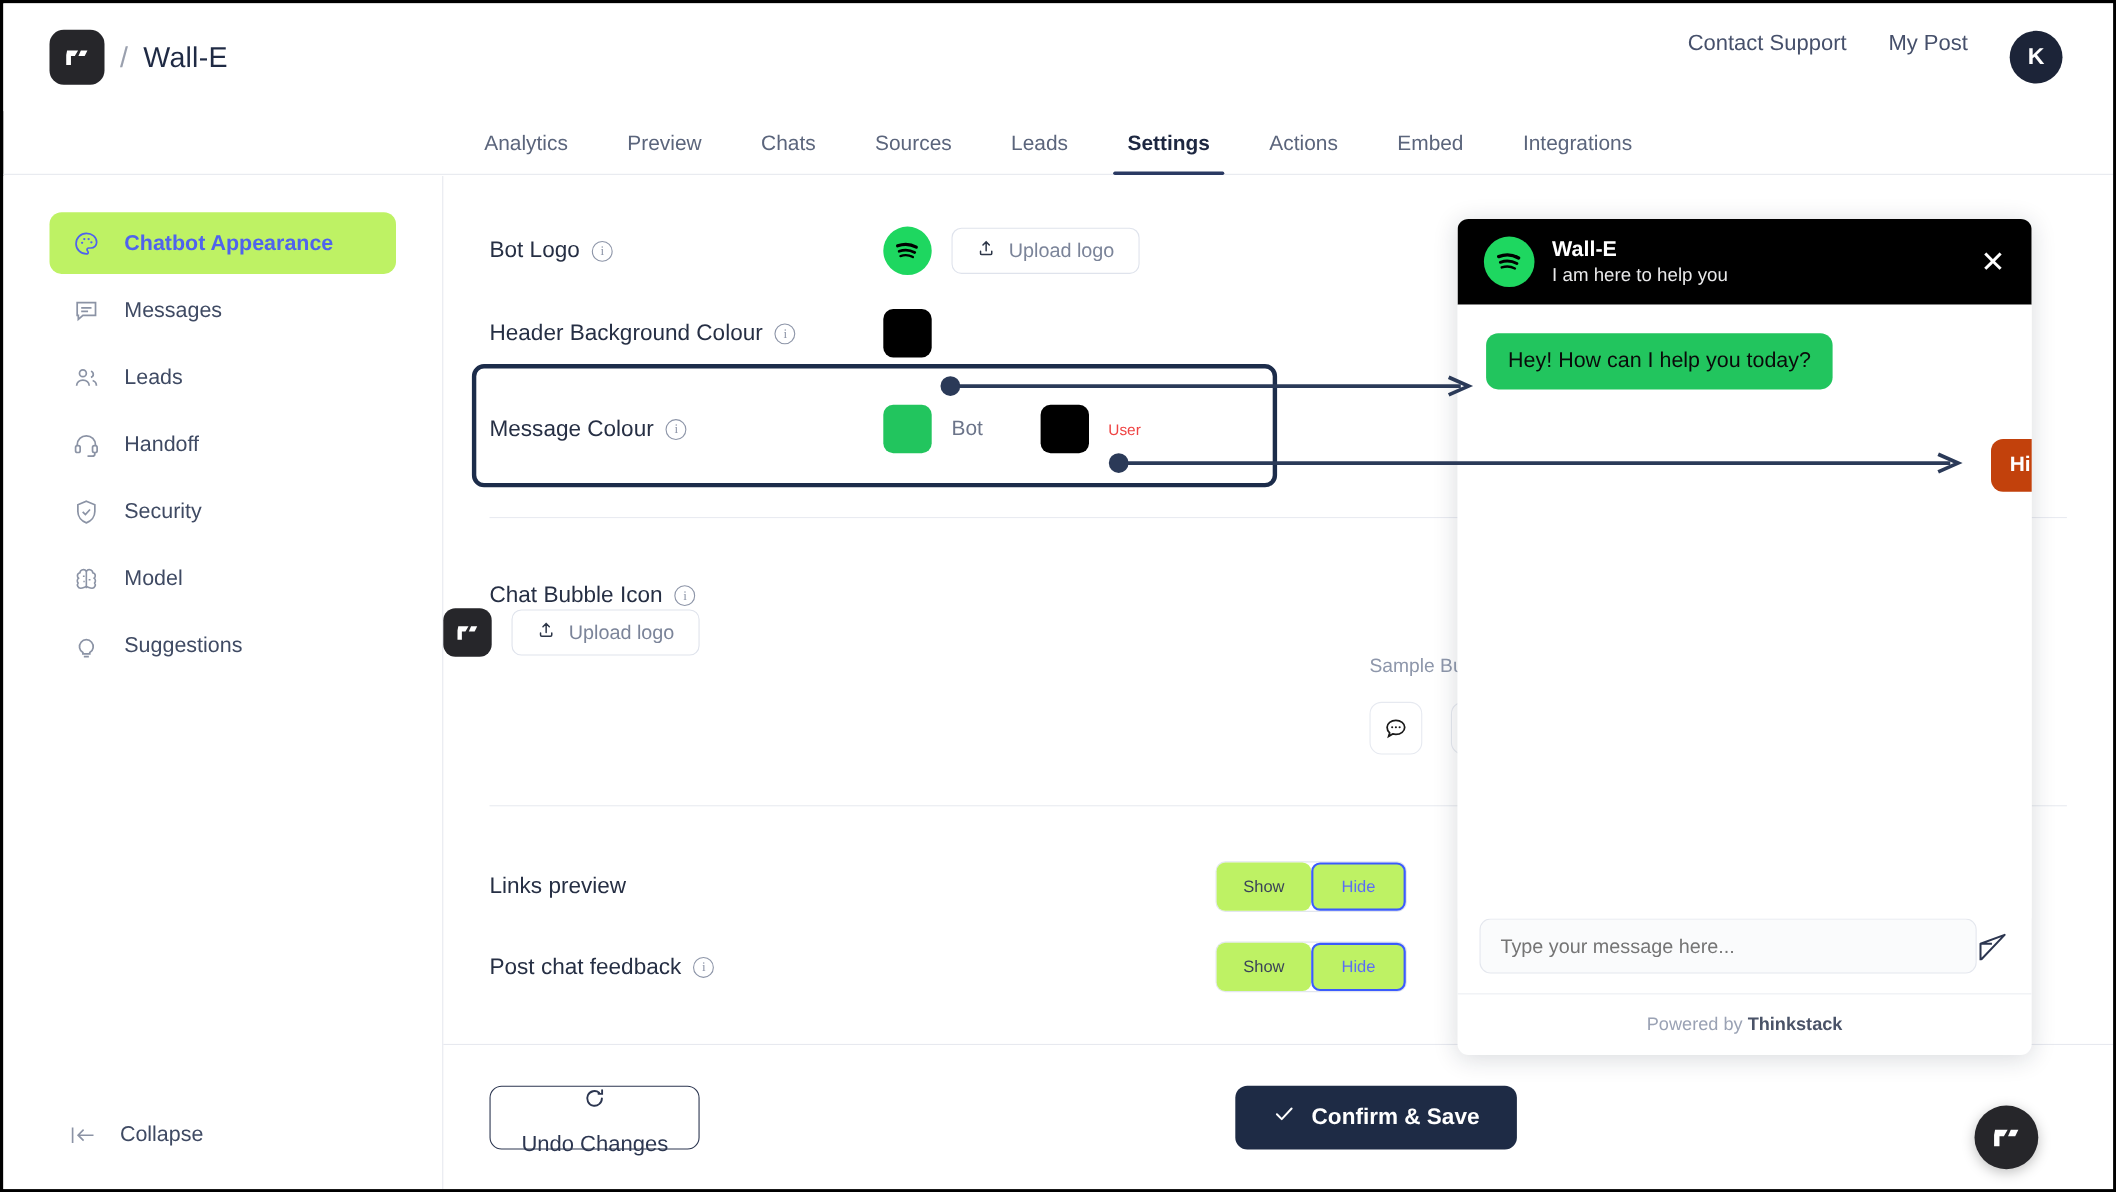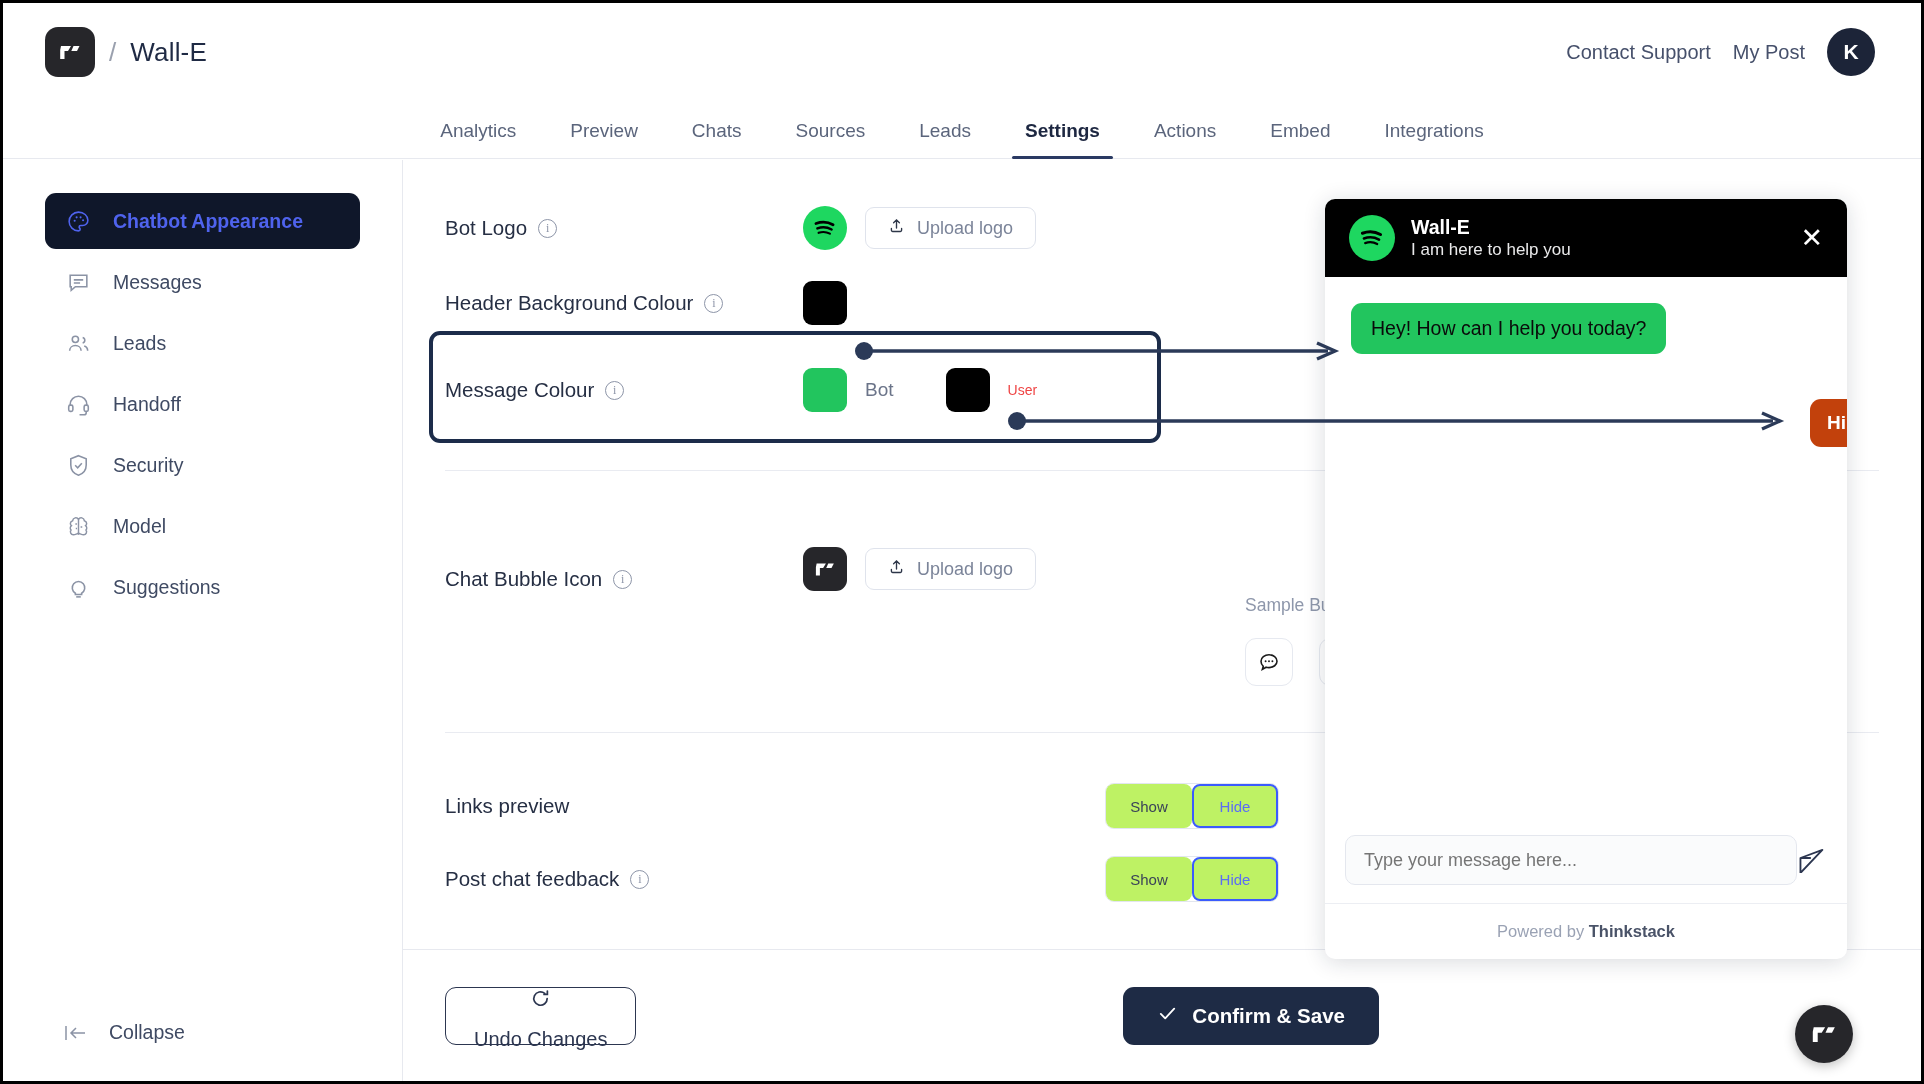--- a/index.html
+++ b/index.html
@@ -24,21 +24,21 @@
     display: flex; align-items: center;
   }
   .brand-wrap { display: flex; align-items: center; margin-left: 42px; gap: 14px; }
   .brand-logo {
     width: 50px; height: 50px; border-radius: 13px; background: #26262a;
     display: flex; align-items: center; justify-content: center;
   }
   .brand-slash { color: #9aa0ae; font-size: 26px; font-weight: 300; }
   .brand-name { color: #1f2a44; font-size: 26px; font-weight: 400; letter-spacing: .2px; }
 
-  .top-right { margin-left: auto; margin-right: 46px; display: flex; align-items: center; gap: 22px; }
+  .top-right { margin-left: auto; margin-right: 46px; display: flex; align-items: flex-start; gap: 38px; }
   .top-link { color: #46506b; font-size: 20px; }
   .avatar {
     width: 48px; height: 48px; border-radius: 50%; background: #1c2438;
     color: #fff; font-size: 21px; font-weight: 600;
     display: flex; align-items: center; justify-content: center;
   }
 
   
   .tabs {
     position: absolute; left: 0; top: 98px; width: 100%; height: 58px;
@@ -63,21 +63,21 @@
     width: 400px; flex: none; padding-top: 28px;
     position: relative; border-right: 1px solid #e7e9ef; background: #fff;
   }
   .side-item {
     display: flex; align-items: center; gap: 20px;
     height: 56px; margin: 5px 42px; padding: 0 18px;
     border-radius: 11px; cursor: pointer;
   }
   .side-item .ico { width: 30px; height: 30px; display:flex; align-items:center; justify-content:center; flex:none; }
   .side-item .lbl { font-size: 19.5px; color: #3f4a63; }
-  .side-item.active { background: #0f172a; }
+  .side-item.active { background: #bef264; }
   .side-item.active .lbl { color: #4f63ed; font-weight: 600; }
   .collapse-item {
     position: absolute; left: 42px; bottom: 32px;
     display: flex; align-items: flex-start; gap: 20px; padding: 0 18px; cursor: pointer;
   }
   .collapse-item .lbl { font-size: 19.5px; color: #3f4a63; }
 
   
   .main { flex: 1; position: relative; display: flex; flex-direction: column; min-width: 0; }
   .main-scroll { flex: 1; position: relative; padding: 30px 0 0 0; }
@@ -352,21 +352,21 @@
           <div class="row-ctl">
             <div class="swatch-green"></div>
             <span style="font-size:19px;color:#6b7489;margin-right:34px;">Bot</span>
             <div class="swatch-black"></div>
             <span style="font-size:14px;color:#ef4444;">User</span>
           </div>
         </div>
 
         <div class="divider" style="margin-top:30px;"></div>
 
-        <div class="row" style="height:96px;margin-top:24px;align-items:flex-end;padding-top:26px;">
+        <div class="row" style="height:96px;margin-top:24px;align-items:flex-start;padding-top:26px;flex-direction:column;">
           <div class="row-label" style="padding-top:8px;">
             <span>Chat Bubble Icon</span>
             <span class="info-i">i</span>
           </div>
           <div class="row-ctl">
             <div class="logo-square">
               <svg width="26" height="26" viewBox="0 0 28 28">
                 <path d="M5 8 L15 8 L12 13 L8.5 13 L8.5 21 L4.2 21 L4.2 12 Z" fill="#fff"></path>
                 <path d="M17.5 8 L23.5 8 L21 13 L15.3 13 Z" fill="#fff"></path>
               </svg>

